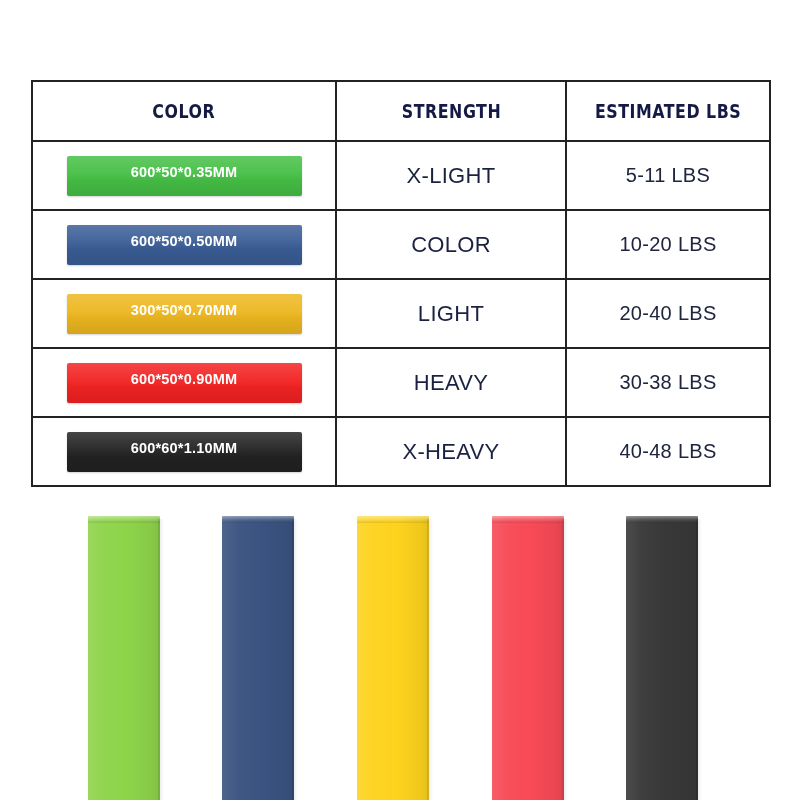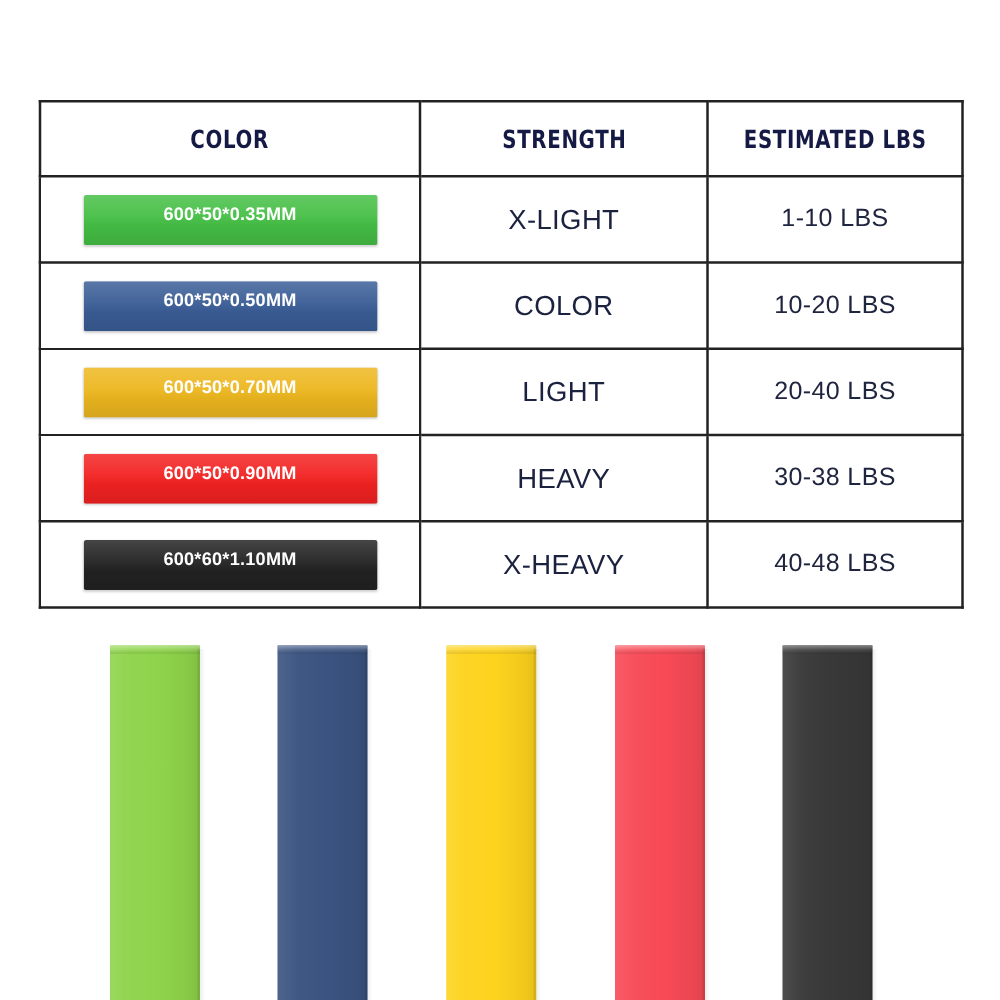--- a/index.html
+++ b/index.html
@@ -182,39 +182,39 @@
     <tbody>
 
       <tr class="body-row">
         <td class="swatch-cell">
           <span class="swatch swatch-sheen" style="background-color: rgb(69, 191, 69);">600*50*0.35MM</span>
         </td>
         <td>
           <span class="cell-text">X-LIGHT</span>
         </td>
         <td>
-          <span class="cell-text lbs">1-10 LBS</span>
+          <span class="cell-text lbs">5-11 LBS</span>
         </td>
       </tr>
 
       <tr class="body-row">
         <td class="swatch-cell">
           <span class="swatch swatch-sheen" style="background-color: rgb(58, 93, 150);">600*50*0.50MM</span>
         </td>
         <td>
           <span class="cell-text">COLOR</span>
         </td>
         <td>
           <span class="cell-text lbs">10-20 LBS</span>
         </td>
       </tr>
 
       <tr class="body-row">
         <td class="swatch-cell">
-          <span class="swatch swatch-sheen" style="background-color: rgb(237, 183, 31);">600*50*0.70MM</span>
+          <span class="swatch swatch-sheen" style="background-color: rgb(237, 183, 31);">300*50*0.70MM</span>
         </td>
         <td>
           <span class="cell-text">LIGHT</span>
         </td>
         <td>
           <span class="cell-text lbs">20-40 LBS</span>
         </td>
       </tr>
 
       <tr class="body-row">

